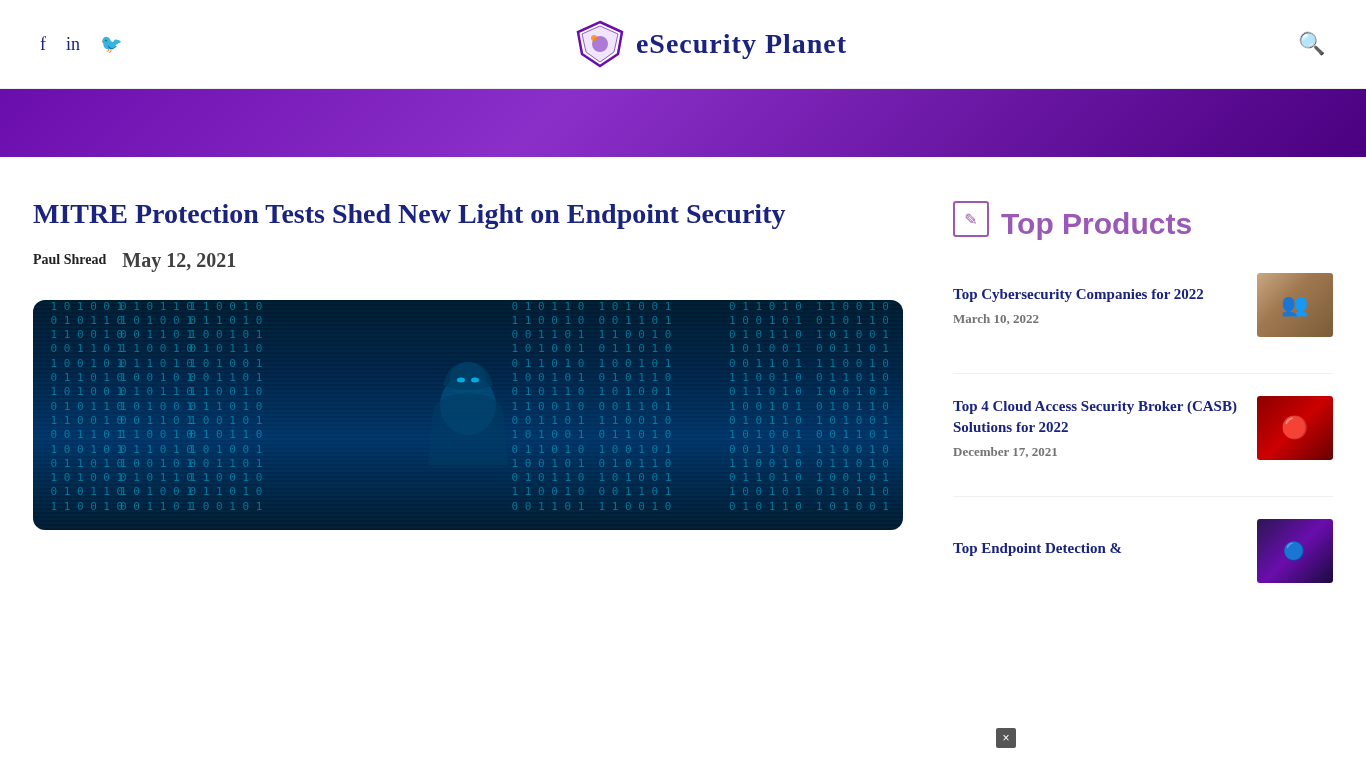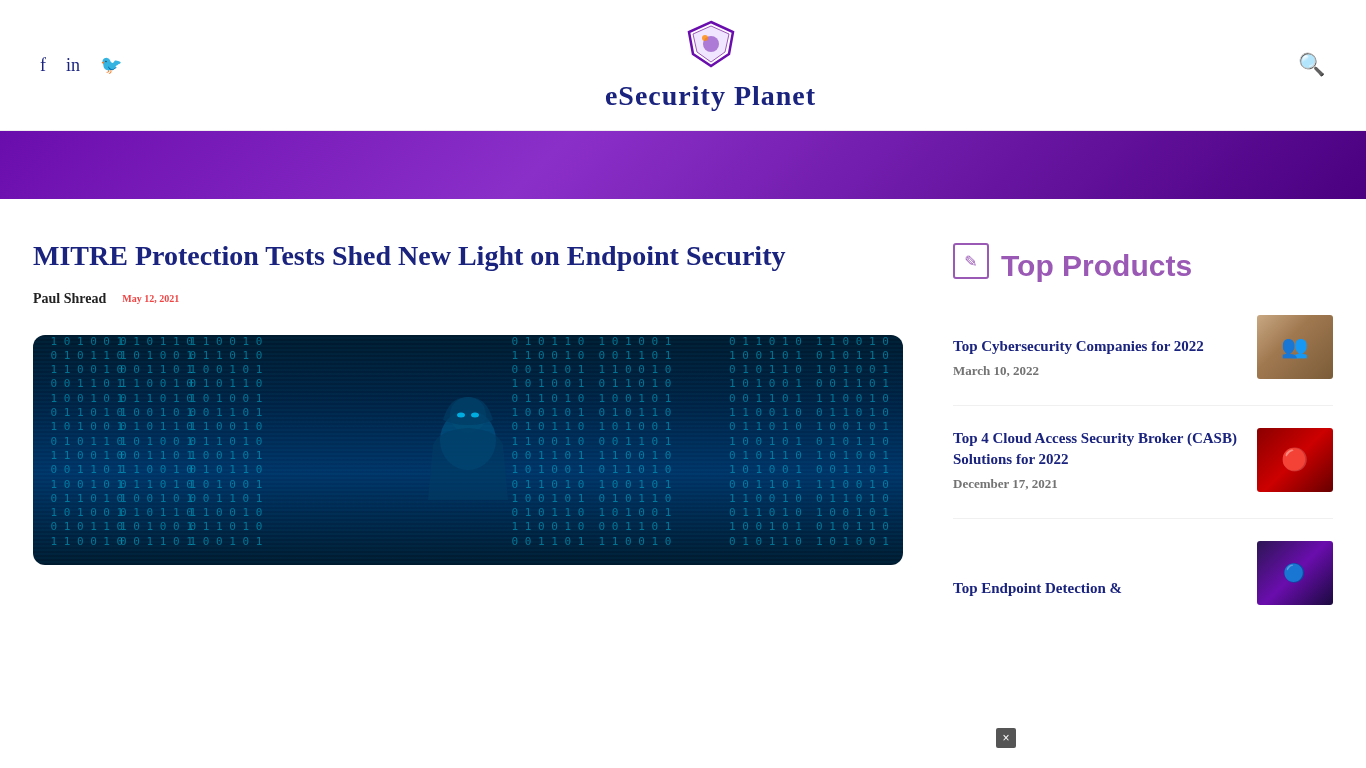--- a/index.html
+++ b/index.html
@@ -23,21 +23,20 @@
       color: #1a237e;
       font-size: 18px;
       cursor: pointer;
       text-decoration: none;
     }
     .logo-area {
       display: flex;
       align-items: center;
       gap: 10px;
       text-decoration: none;
-      flex-direction: column;
     }
     .logo-text {
       font-size: 28px;
       font-weight: 700;
       color: #1a237e;
       font-family: 'Georgia', serif;
       letter-spacing: 1px;
     }
     .logo-icon {
       width: 52px;
@@ -83,22 +82,22 @@
       gap: 16px;
       margin-bottom: 28px;
       text-align: right;
     }
     .author-name {
       font-size: 14px;
       font-weight: 700;
       color: #222;
     }
     .article-date {
-      font-size: 10px;
-      color: #ef4444;
+      font-size: 20px;
+      color: #404040;
       font-weight: 600;
     }
     .article-image {
       width: 100%;
       max-width: 870px;
       height: 230px;
       background: linear-gradient(180deg, #001a2e 0%, #002244 30%, #003366 60%, #001a2e 100%);
       border-radius: 12px;
       overflow: hidden;
       position: relative;
@@ -163,23 +162,23 @@
       font-size: 30px;
       font-weight: 700;
       color: #9b59b6;
       font-family: Liberation Sans, sans-serif;
       margin-top: 10px;
     }
 
     
     .sidebar-item {
       display: flex;
-      align-items: flex-end;
+      align-items: center;
       margin-bottom: 22px;
-      padding-bottom: 26px;
+      padding-bottom: 36px;
       border-bottom: 1px solid #f0f0f0;
       cursor: pointer;
     }
     .sidebar-item:last-child {
       border-bottom: none;
     }
     .sidebar-item-text {
       flex: 1;
     }
     .sidebar-item-title {

